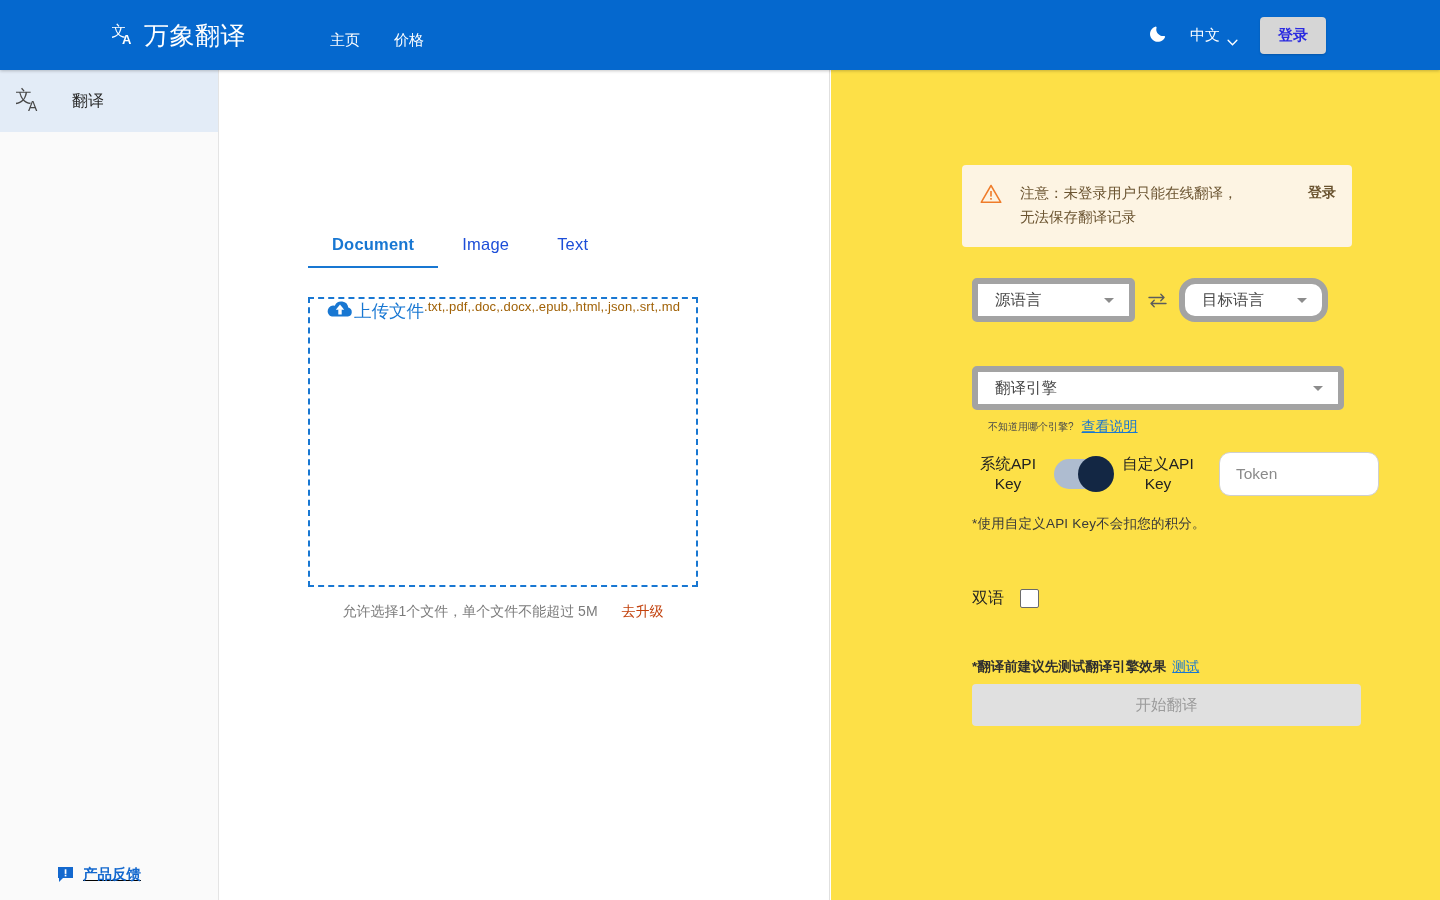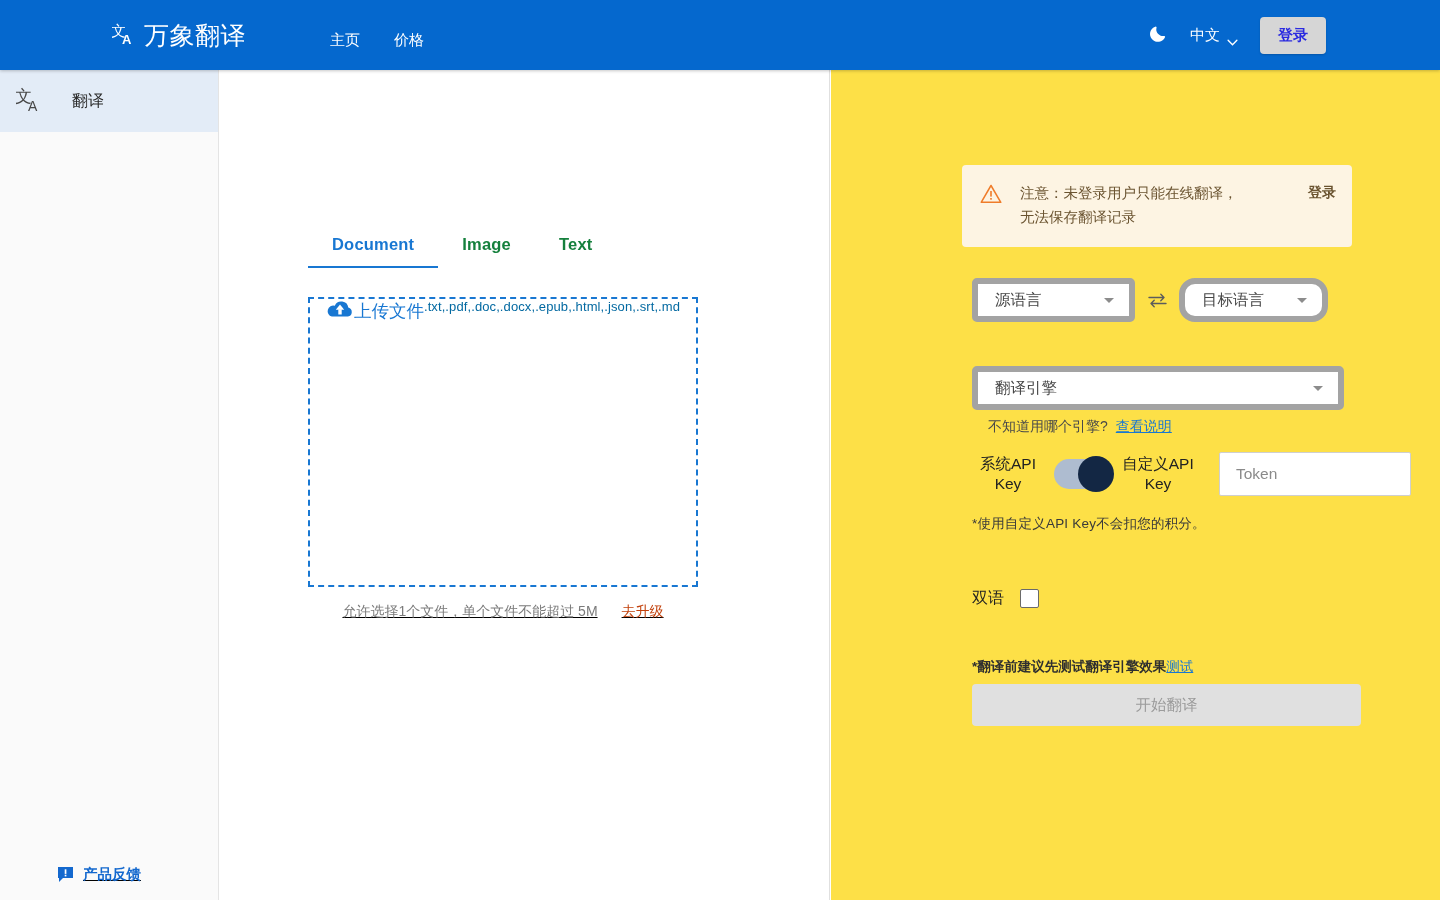--- a/index.html
+++ b/index.html
@@ -98,49 +98,47 @@
     width: 610px; height: 830px;
     background: #fff;
     border-right: 1px solid #e0e0e0;
   }
   .tabs {
     position: absolute; top: 165px; left: 88px;
     display: flex; align-items: flex-end;
   }
   .tab {
     font-size: 16.5px;
-    color: #15803d;
+    color: #1d4ed8;
     padding: 0 24px 14px 24px;
     cursor: pointer;
     position: relative;
     letter-spacing: 0.2px;
-    font-weight: bold;
   }
   .tab.active { color: #1877d2; font-weight: bold; }
   .tab.active::after {
     content: ""; position: absolute;
     left: 0; right: 0; bottom: 0;
     height: 2.5px; background: #1877d2;
   }
   .dropzone {
     position: absolute; top: 227px; left: 88px;
     width: 390px; height: 290px;
     border: 2px dashed #1877d2;
     display: flex; flex-direction: row;
     align-items: flex-start; justify-content: center;
   }
   .cloud-icon { width: 28px; height: 22px; display: block; margin-bottom: 12px; }
   .upload-text { color: #1877d2; font-size: 17.5px; margin-bottom: 21px; }
-  .ext-text { color: #0369a1; font-size: 13px; letter-spacing: 0.1px; }
+  .ext-text { color: #a16207; font-size: 13px; letter-spacing: 0.1px; }
   .hint-row {
     position: absolute; top: 533px; left: 88px;
     width: 390px;
     display: flex; justify-content: center; align-items: center;
     gap: 24px;
-    text-decoration: underline;
   }
   .hint-text { color: #7b7b7b; font-size: 14px; }
   .hint-link { color: #c2410c; font-size: 14px; cursor: pointer; }
 
   
   .right-panel {
     position: absolute; top: 70px; left: 831px;
     width: 609px; height: 830px;
     background: #fde047;
   }
@@ -193,21 +191,21 @@
   .caret-icon { width: 12px; height: 7px; display: block; }
 
   .engine-box {
     position: absolute; top: 296px; left: 141px;
     width: 372px; height: 44px;
   }
   .engine-hint {
     position: absolute; top: 348px; left: 157px;
     display: flex; align-items: center; gap: 8px;
   }
-  .engine-hint-text { font-size: 14px; color: #4a4a4a; }
+  .engine-hint-text { font-size: 10px; color: #4a4a4a; }
   .engine-hint-link {
     font-size: 14px; color: #1877d2;
     text-decoration: underline; cursor: pointer;
   }
 
   .apikey-row {
     position: absolute; top: 382px; left: 141px;
     display: flex; align-items: center;
   }
   .apikey-label {
@@ -224,23 +222,23 @@
     flex: none;
   }
   .toggle-knob {
     position: absolute; top: -3px; right: -2px;
     width: 36px; height: 36px;
     border-radius: 50%;
     background: #132744;
   }
   .token-input {
     margin-left: 25px;
-    width: 192px; height: 44px;
+    width: 160px; height: 44px;
     border: 1px solid #cfcfcf;
-    border-radius: 2px;
+    border-radius: 11px;
     padding: 0 16px;
     font-size: 15.5px;
     color: #333;
     font-family: "Liberation Sans", sans-serif;
     background: #fff;
     outline: none;
   }
   .token-input::placeholder { color: #8a8a8a; }
   .apikey-note {
     position: absolute; top: 445px; left: 141px;
@@ -255,21 +253,21 @@
   .checkbox {
     width: 19px; height: 19px;
     border: 1.6px solid #6a6a6a;
     border-radius: 2px;
     background: #fff;
     cursor: pointer;
   }
 
   .test-note {
     position: absolute; top: 588px; left: 141px;
-    display: flex; align-items: baseline; gap: 0;
+    display: flex; align-items: baseline; gap: 6px;
   }
   .test-note-text { font-size: 13.5px; color: #2f2f2f; font-weight: bold; }
   .test-note-link {
     font-size: 13.5px; color: #1877d2;
     text-decoration: underline; cursor: pointer;
   }
   .start-btn {
     position: absolute; top: 614px; left: 141px;
     width: 389px; height: 42px;
     background: #e0e0e0;

